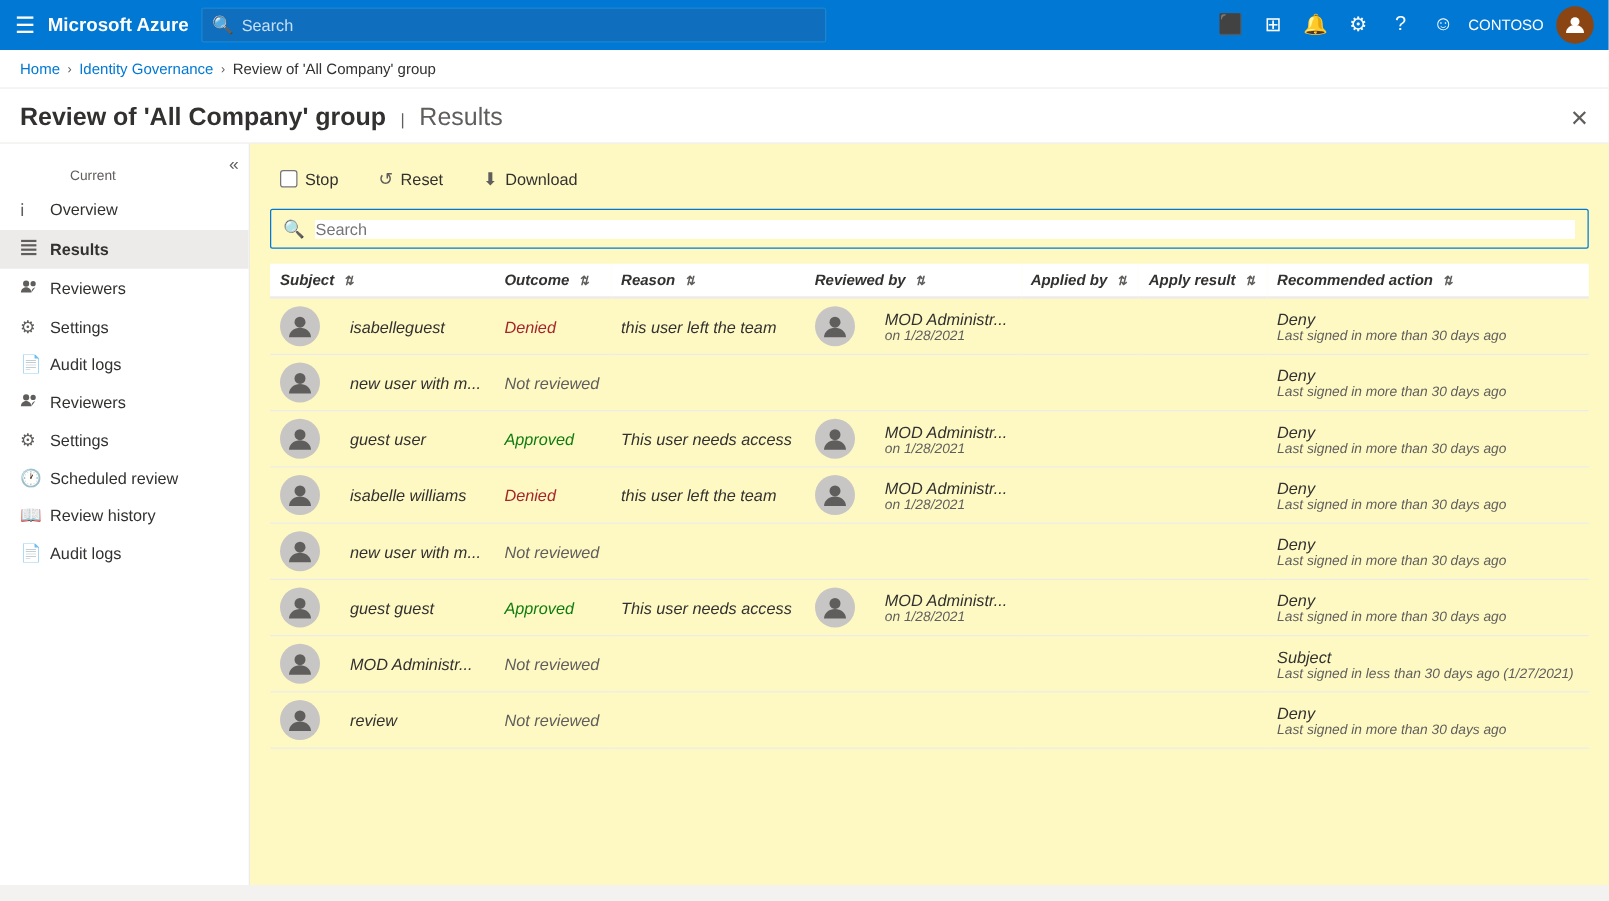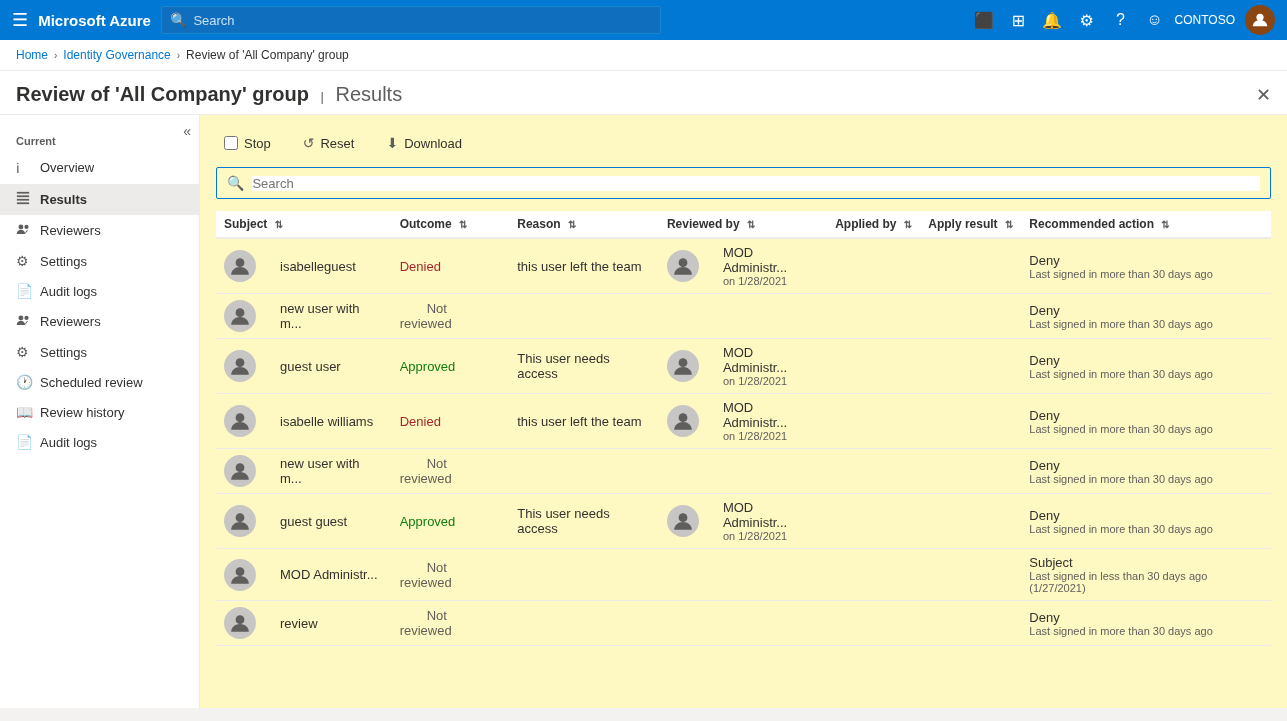--- a/index.html
+++ b/index.html
@@ -39,21 +39,21 @@
     .page-title-sep { font-weight: 300; margin: 0 8px; color: #605e5c; }
     .page-subtitle { font-size: 20px; font-weight: 300; color: #605e5c; }
     .close-btn { cursor: pointer; font-size: 18px; color: #605e5c; border: none; background: none; }
 
     
     .layout { display: flex; height: calc(721px - 40px - 36px - 52px); }
 
     
     .sidebar { width: 200px; background: white; border-right: 1px solid #edebe9; overflow-y: auto; padding-top: 8px; flex-shrink: 0; position: relative; }
     .sidebar-collapse { position: absolute; top: 8px; right: 8px; cursor: pointer; color: #605e5c; font-size: 14px; }
-    .sidebar-section-label { font-size: 11px; font-weight: 700; color: #605e5c; padding: 12px 16px 4px 16px; text-transform: none; }
+    .sidebar-section-label { font-size: 11px; font-weight: 400; color: #605e5c; padding: 12px 16px 4px 16px; text-transform: none; margin-left: 40px; }
     .sidebar-item {
       display: flex; align-items: center; padding: 7px 16px; cursor: pointer; color: #323130; font-size: 13px; gap: 8px;
     }
     .sidebar-item.active { background: #edebe9; font-weight: 600; }
     .sidebar-item-icon { font-size: 14px; color: #605e5c; width: 16px; flex-shrink: 0; }
 
     
     .main { flex: 1; overflow: auto; background: #fef9c3; padding: 16px; }
 
     
@@ -65,21 +65,21 @@
     .stop-checkbox { width: 14px; height: 14px; border: 1px solid #8a8886; cursor: pointer; }
 
     
     .search-bar {
       display: flex; align-items: center; border: 1px solid #0078d4; border-radius: 2px; padding: 0 10px; height: 32px; margin-bottom: 12px;
     }
     .search-bar input { border: none; outline: none; font-size: 13px; width: 100%; }
     .search-bar-icon { color: #605e5c; font-size: 14px; margin-right: 8px; }
 
     
-    .data-table { width: 100%; border-collapse: collapse; }
+    .data-table { width: 100%; border-collapse: collapse; font-style: italic; }
     .data-table th {
       text-align: left; font-size: 12px; font-weight: 600; color: #323130; padding: 6px 8px; border-bottom: 2px solid #edebe9; background: white; white-space: nowrap;
     }
     .data-table th .sort-icon { color: #605e5c; font-size: 10px; margin-left: 4px; }
     .data-table td { padding: 6px 8px; border-bottom: 1px solid #edebe9; vertical-align: middle; font-size: 13px; }
 
     .user-cell { display: flex; align-items: center; gap: 24px; }
     .user-avatar {
       width: 32px; height: 32px; border-radius: 50%; background: #c8c6c4; display: flex; align-items: center; justify-content: center; flex-shrink: 0;
     }
@@ -88,21 +88,21 @@
     .reviewer-cell { display: flex; flex-direction: column; }
     .reviewer-name { font-size: 13px; }
     .reviewer-date { font-size: 11px; color: #605e5c; }
 
     .recommended-cell { display: flex; flex-direction: column; }
     .recommended-action { font-size: 13px; }
     .recommended-detail { font-size: 11px; color: #605e5c; }
 
     .outcome-denied { color: #a4262c; }
     .outcome-approved { color: #107c10; }
-    .outcome-not-reviewed { color: #605e5c; margin-left: 27px; }
+    .outcome-not-reviewed { color: #605e5c; }
   </style>
 </head>
 <body>
 
 <div class="topbar">
   <span class="topbar-hamburger">☰</span>
   <span class="topbar-logo">Microsoft Azure</span>
   <div class="topbar-search">
     <span class="topbar-search-icon">🔍</span>
     <input type="text" placeholder="Search" style="">

